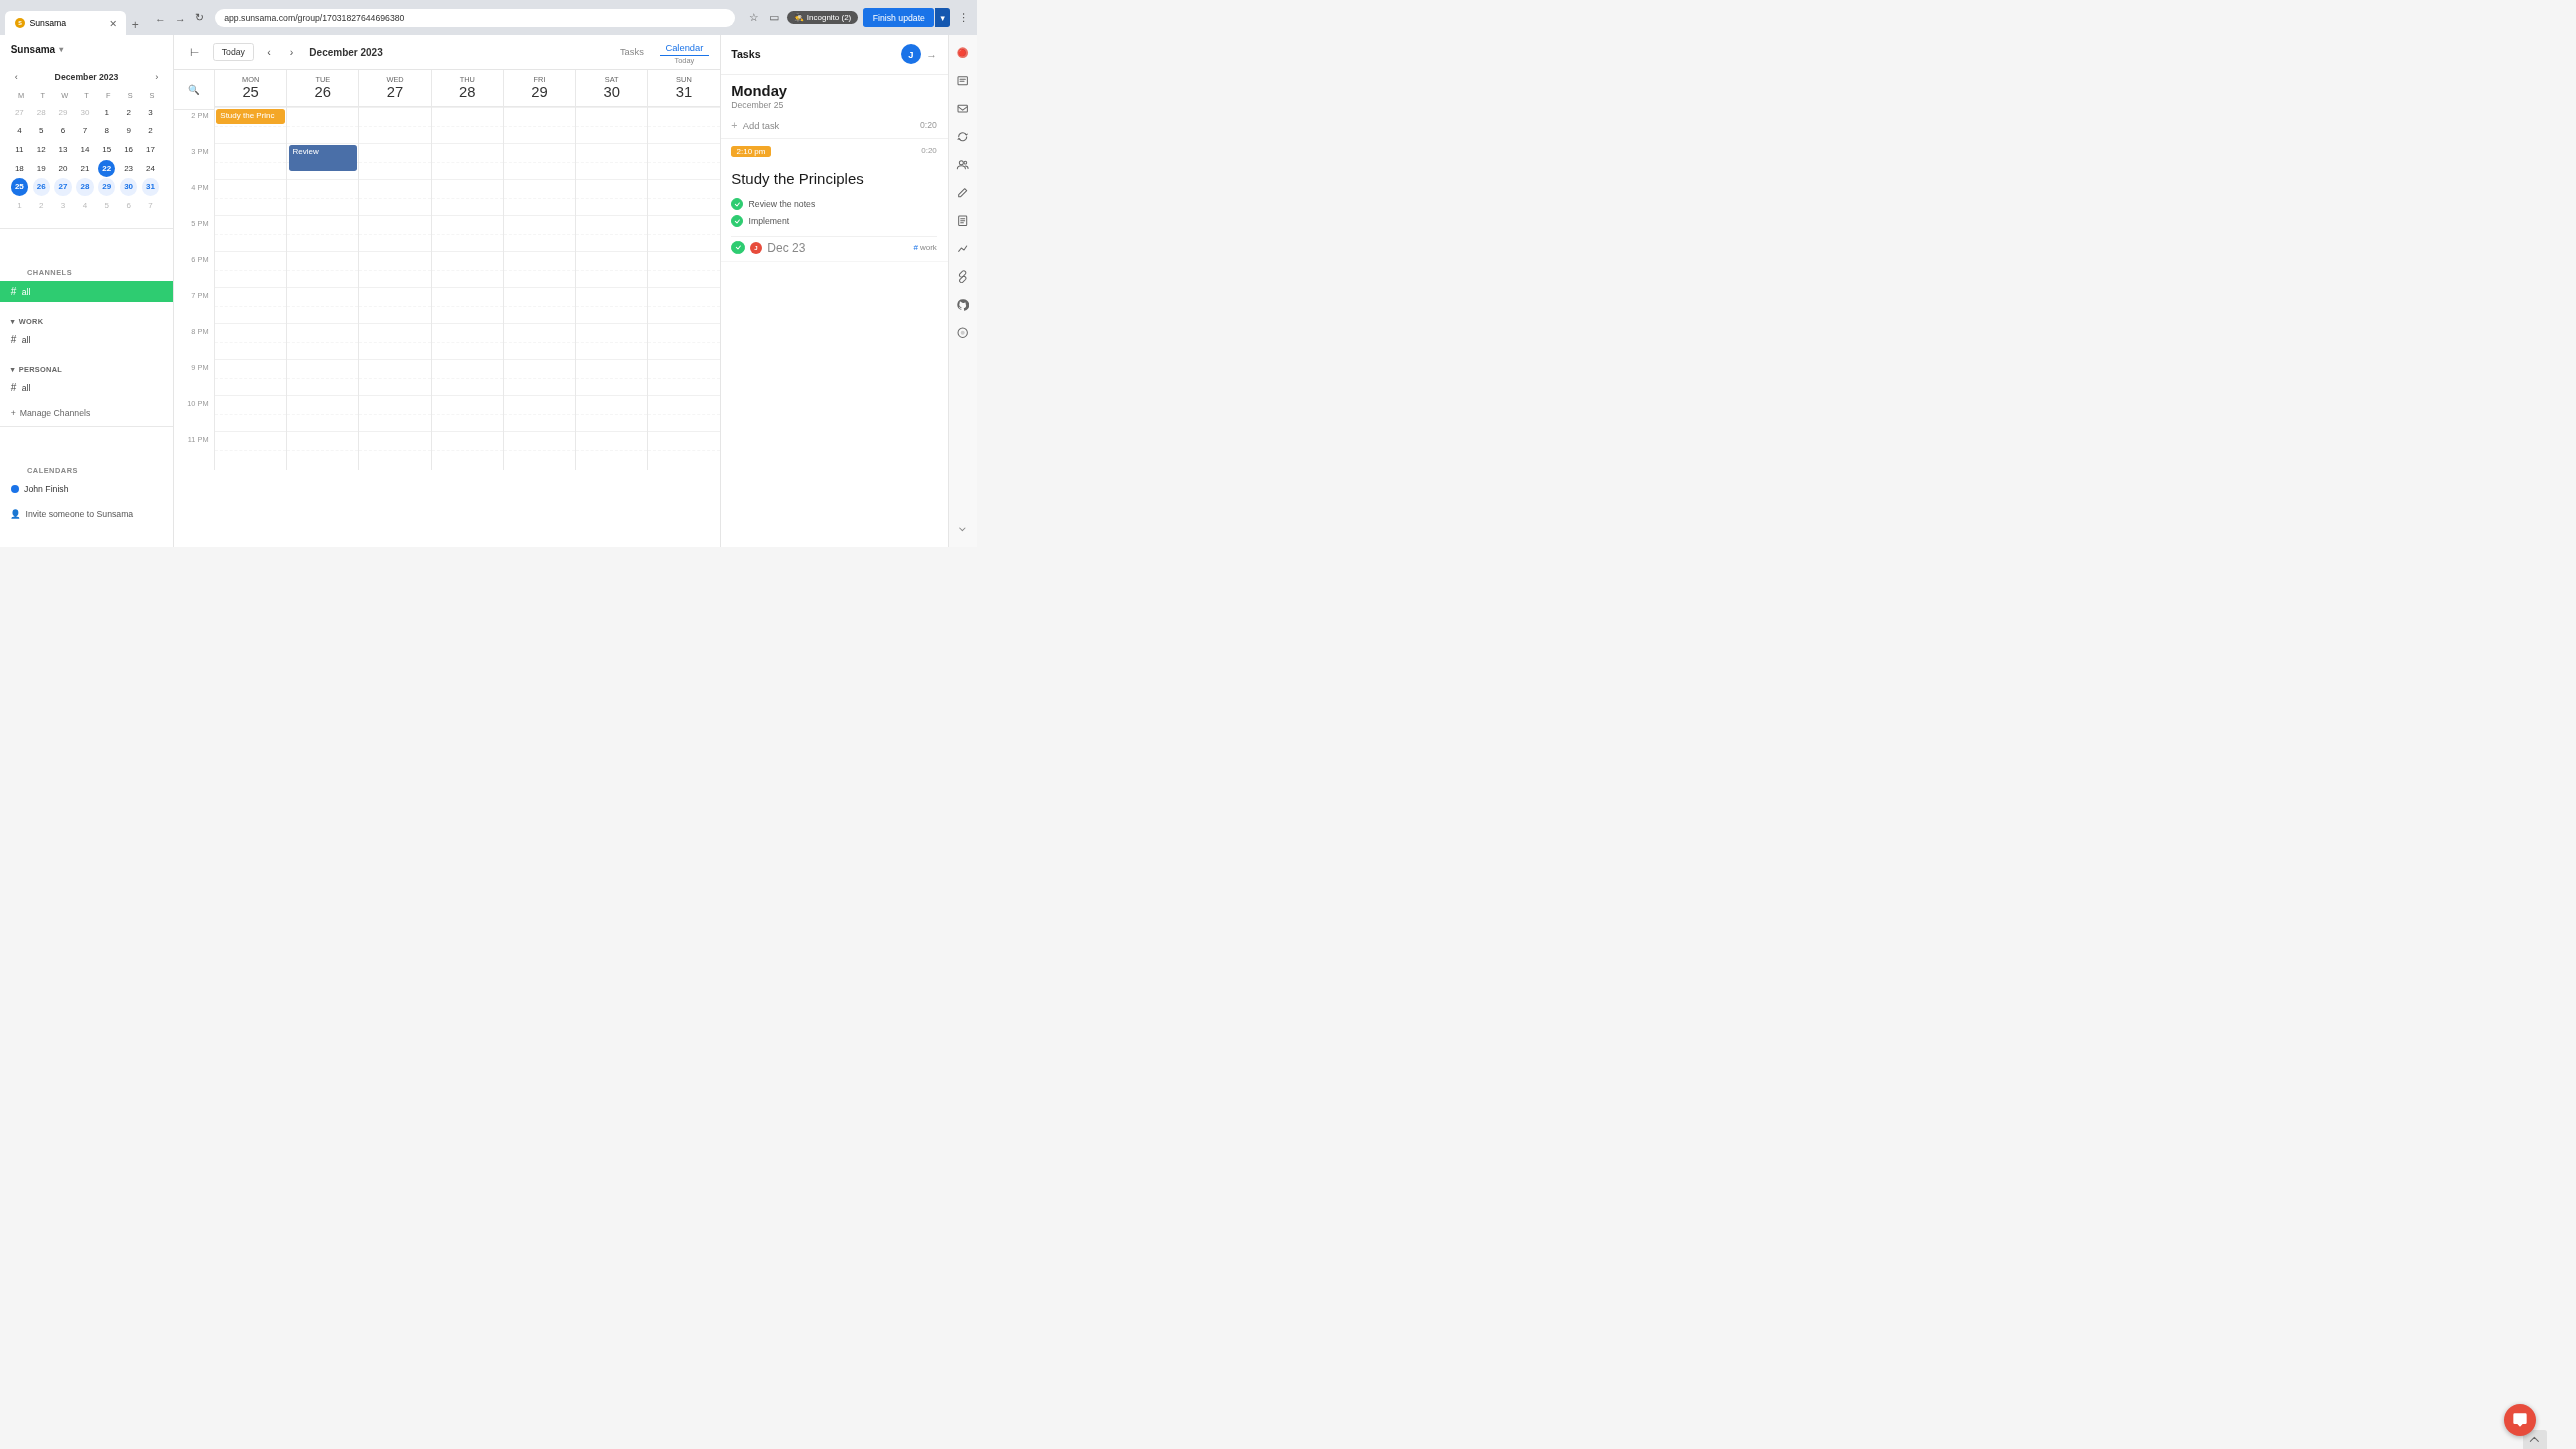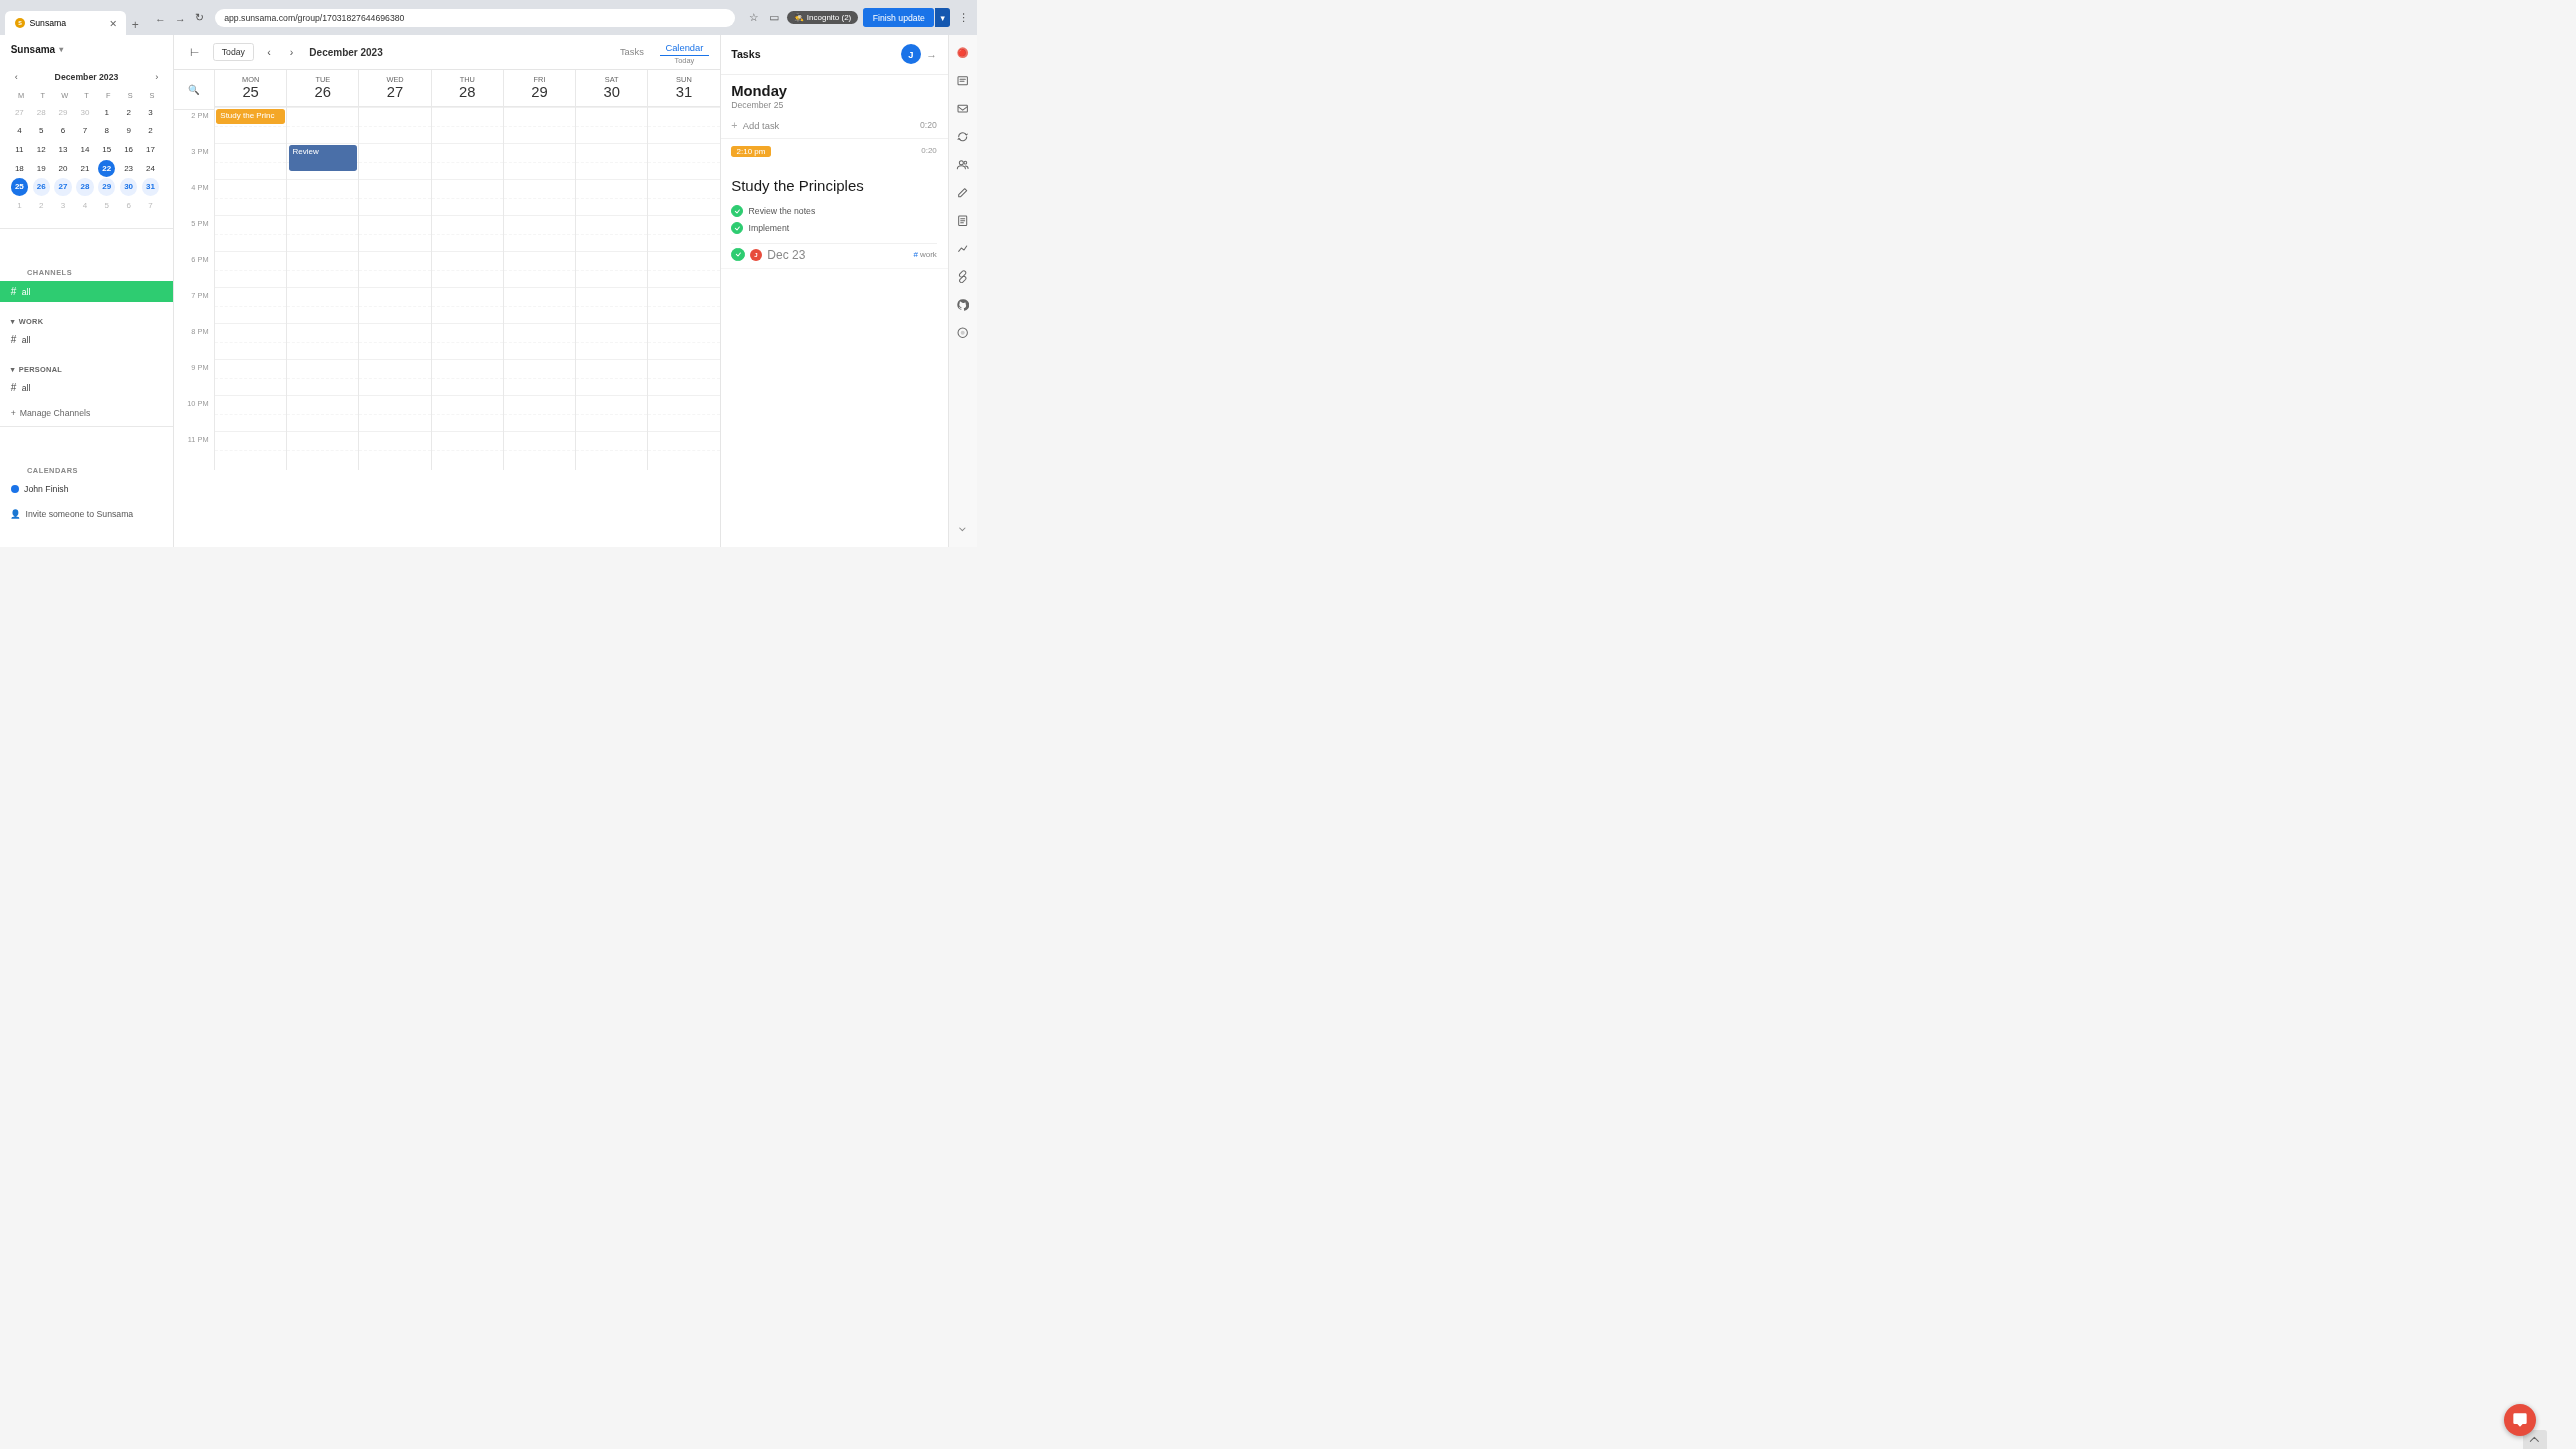--- a/index.html
+++ b/index.html
@@ -643,21 +643,21 @@
       <div class="tasks-day-date">December 25</div>
     </div>
 
     <div class="tasks-add">
       <span style="font-size:10.7px;color:#aaa;">+</span>
       <span>Add task</span>
       <span class="tasks-add-duration">0:20</span>
     </div>
 
     <div class="task-item">
-      <div style="display:flex; align-items:flex-start; justify-content:space-between; margin-bottom:16px;gap:10px;">
+      <div style="display:flex; align-items:flex-start; justify-content:space-between; margin-bottom:9px;gap:10px;">
         <span class="task-time-badge">2:10 pm</span>
         <span class="task-duration">0:20</span>
       </div>
       <div class="task-title">Study the Principles</div>
 
       <div class="task-sub-item">
         <div class="task-check-icon checked">
           <svg viewBox="0 0 10 10" fill="none" xmlns="http://www.w3.org/2000/svg">
             <path d="M2 5l2.5 2.5L8 3" stroke="white" stroke-width="1.5" stroke-linecap="round" stroke-linejoin="round"></path>
           </svg>

